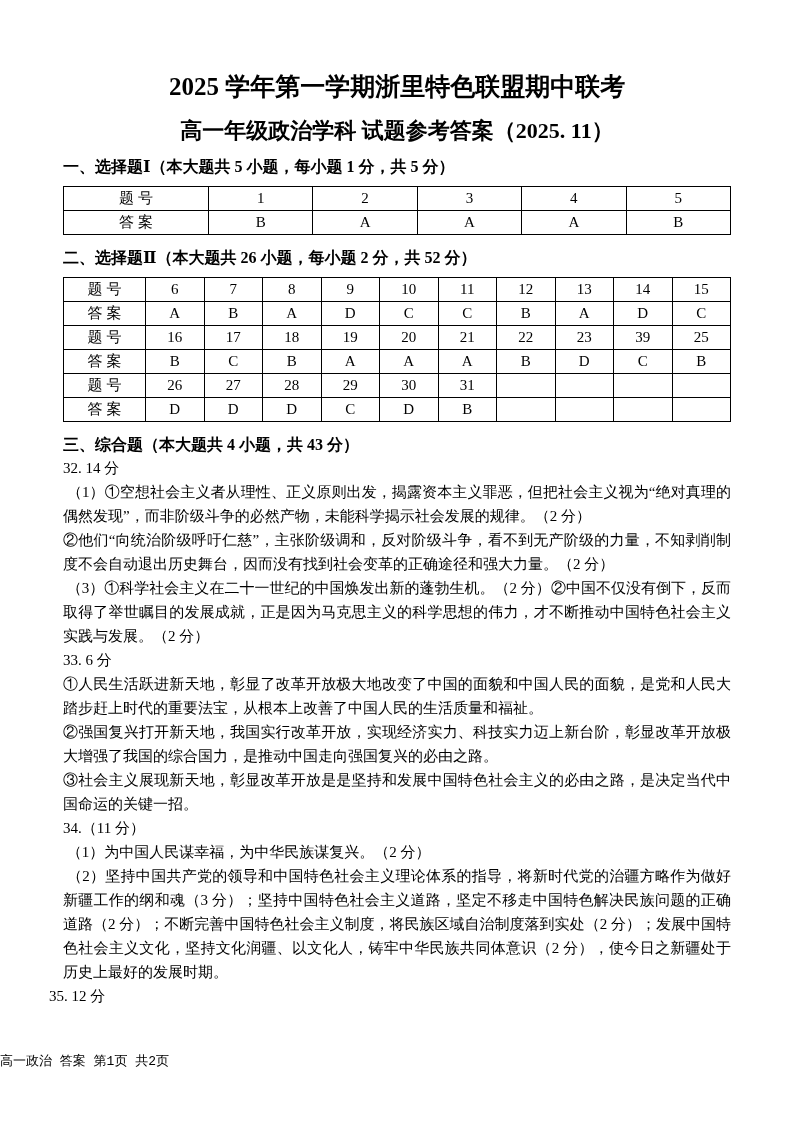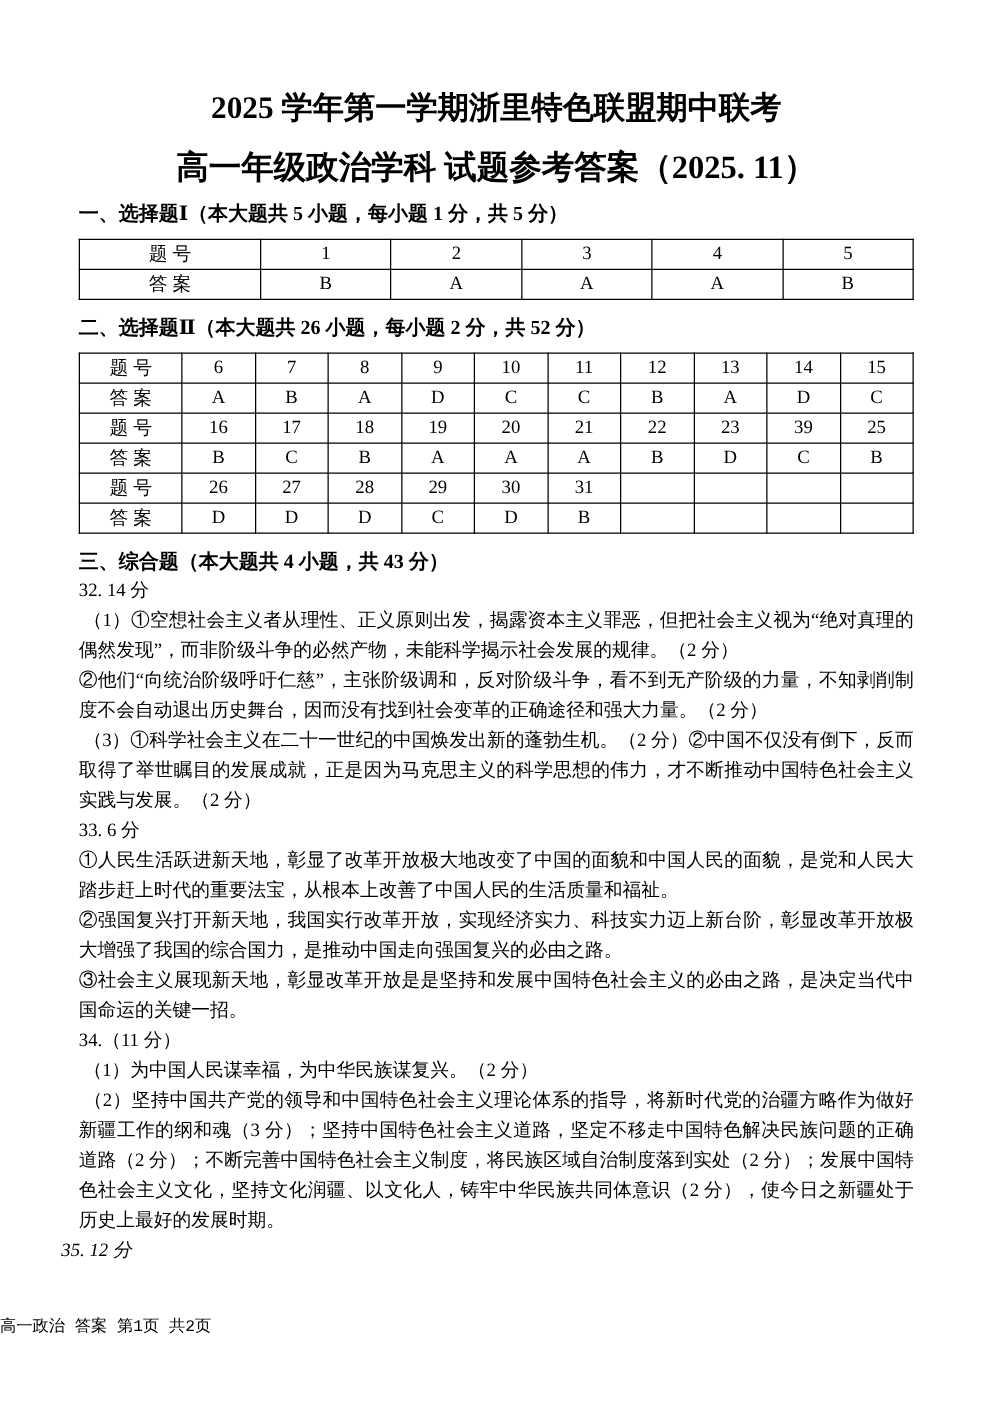--- a/index.html
+++ b/index.html
@@ -22,21 +22,21 @@
   }
   .doc-title {
     margin: 72px 0 0 0;
     font-size: 25px;
     font-weight: bold;
     text-align: center;
     line-height: 1.2;
   }
   .doc-subtitle {
     margin: 16px 0 0 0;
-    font-size: 26px;
+    font-size: 22px;
     font-weight: bold;
     text-align: center;
     line-height: 1.2;
   }
   .sec-heading {
     margin-top: 12px;
     font-size: 16px;
     font-weight: bold;
     line-height: 22px;
   }
@@ -57,21 +57,21 @@
   }
   table.t1 td:first-child { width: 145px; }
   table.t2 td:first-child { width: 82px; }
   td.row-label { letter-spacing: 4px; text-indent: 4px; }
   .q-block { margin: 0; }
   .q-label {
     font-size: 15px;
     line-height: 24px;
     white-space: pre-wrap;
   }
-  .q-label.outdent { margin-left: -14px; font-style: italic; }
+  .q-label.outdent { margin-left: -14px; }
   .para {
     font-size: 15px;
     line-height: 24px;
     text-align: justify;
     white-space: pre-wrap;
   }
   .page-footer {
     position: absolute;
     left: 0;
     right: 0;

